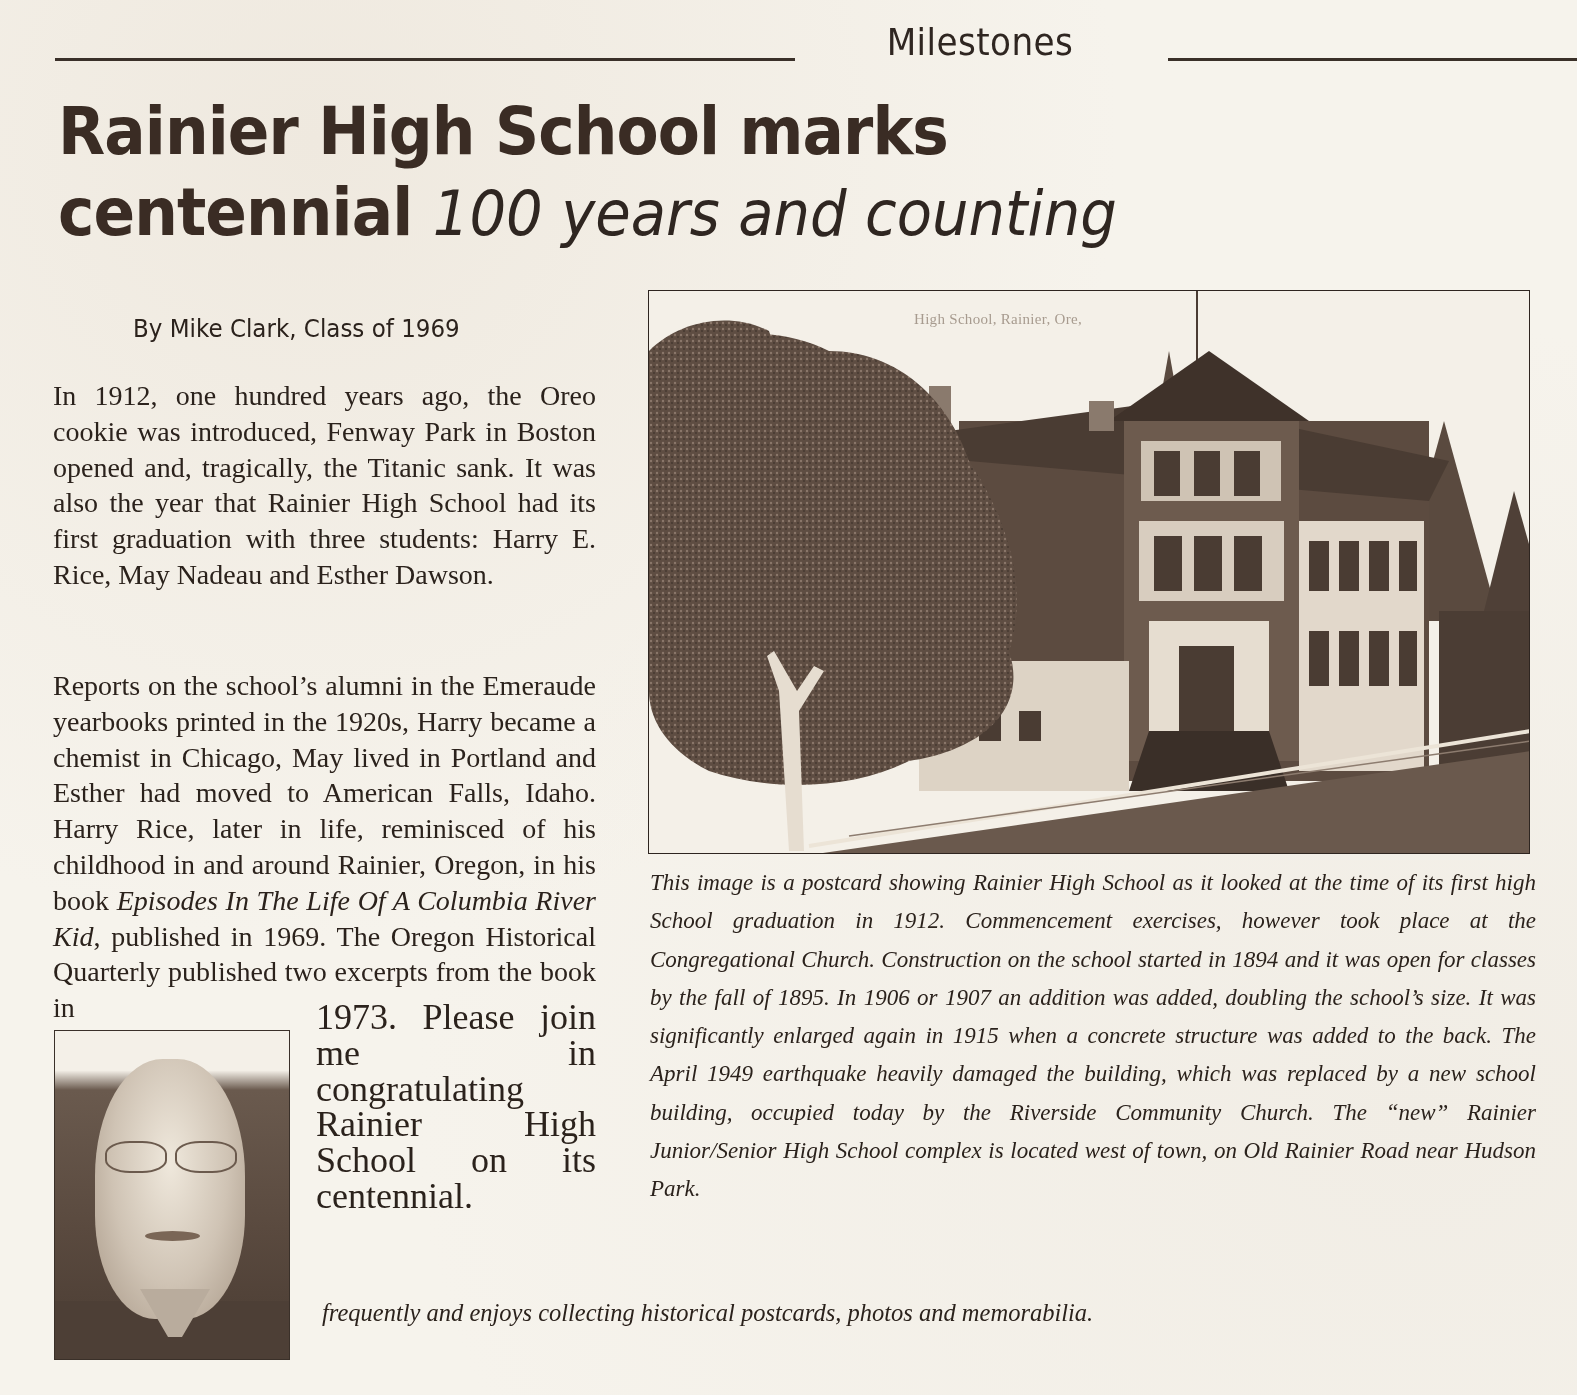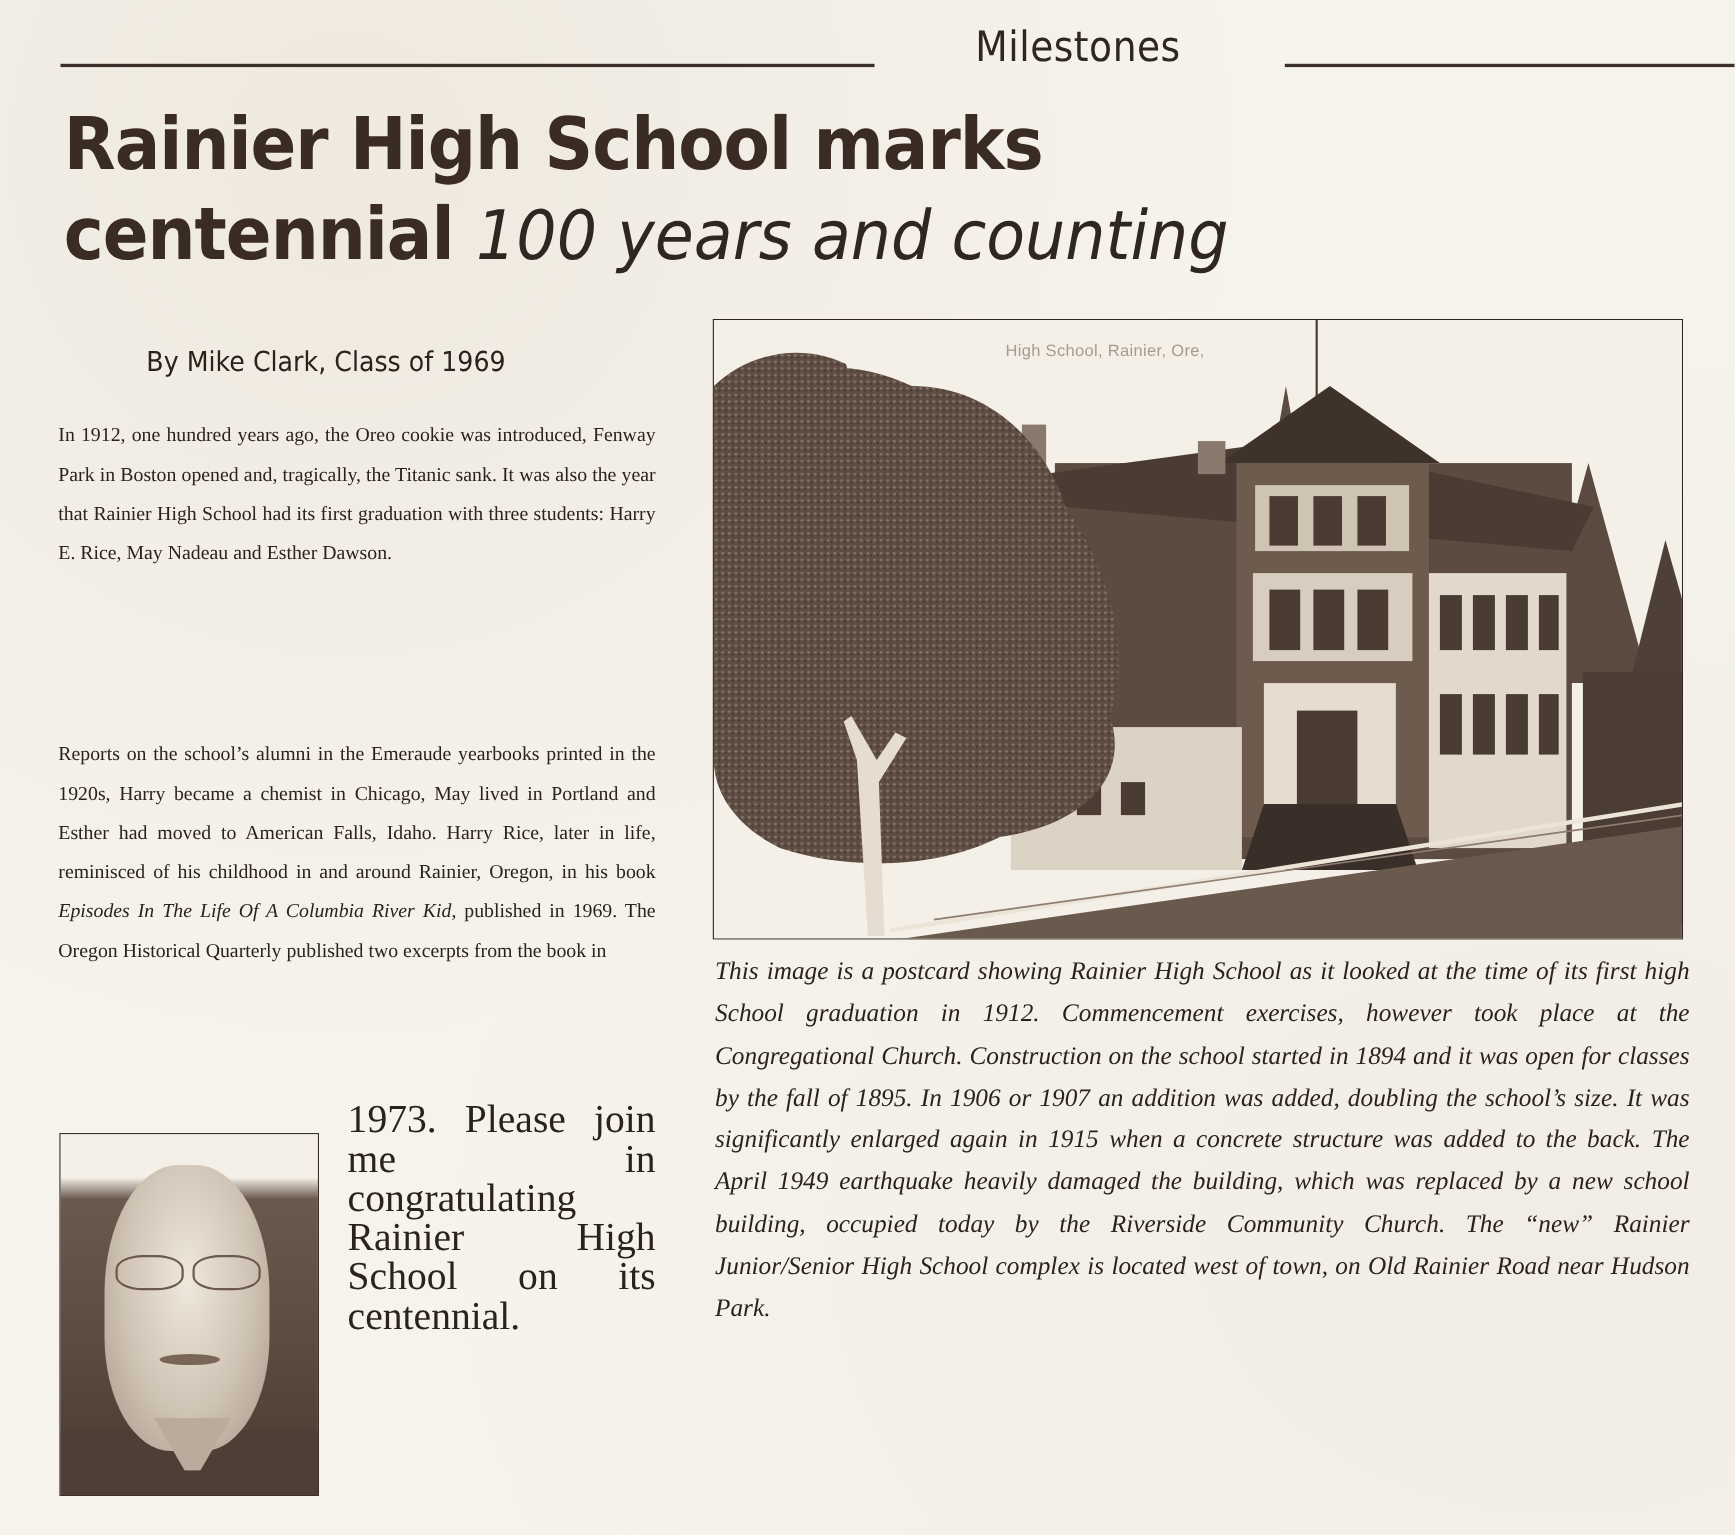--- a/index.html
+++ b/index.html
@@ -77,21 +77,21 @@
       transform: scaleX(0.92);
       transform-origin: left top;
     }
 
     
     .body-col {
       position: absolute;
       left: 53px;
       width: 543px;
       font-family: "Liberation Serif", serif;
-      font-size: 18px;
+      font-size: 28px;
       line-height: 35.8px;
       text-align: justify;
       color: #2b221c;
     }
     .p1 { top: 378px; }
     .p2 { top: 668px; }
     .body-col em { font-style: italic; }
 
     .p-wrap {
       position: absolute;
@@ -173,21 +173,21 @@
       border: 1.5px solid #2e2520;
       box-sizing: border-box;
       overflow: hidden;
       background: #f3efe6;
     }
     .postcard svg { display: block; }
     .postcard-label {
       position: absolute;
       left: 265px;
       top: 20px;
-      font-family: Liberation Sans, sans-serif;
+      font-family: Liberation Serif, serif;
       font-size: 15px;
       color: #a79b8f;
       letter-spacing: 0.3px;
     }
 
     
     .caption {
       position: absolute;
       left: 650px;
       top: 864px;
@@ -303,13 +303,14 @@
     <polygon points="160,564 882,460 882,564" fill="#6a594d"></polygon>
     <line x1="160" y1="555" x2="882" y2="440" stroke="#ece4d7" stroke-width="4"></line>
     <line x1="200" y1="545" x2="882" y2="450" stroke="#8d7c6f" stroke-width="1.5"></line>
   </svg>
   <div class="postcard-label">High School, Rainier, Ore,</div>
 </div>
 
 <p class="caption" style="margin:0;">This image is a postcard showing Rainier High School as it looked at the time of its first high School graduation in 1912. Commencement exercises,  however took place at the Congregational Church.  Construction on the school started in 1894 and it was open for classes by the fall of 1895.  In 1906 or 1907 an addition was added, doubling the school’s size. It was significantly enlarged again in 1915 when a concrete structure was added to the back.  The April 1949 earthquake heavily damaged the building, which was replaced by a new school building, occupied today by the Riverside Community Church. The “new” Rainier Junior/Senior High School complex is located west of town, on Old Rainier Road near Hudson Park.</p>
 
 <div class="bio">
+  <div>frequently and enjoys collecting historical postcards, photos and memorabilia.</div>
 </div>
 
 </body></html>

